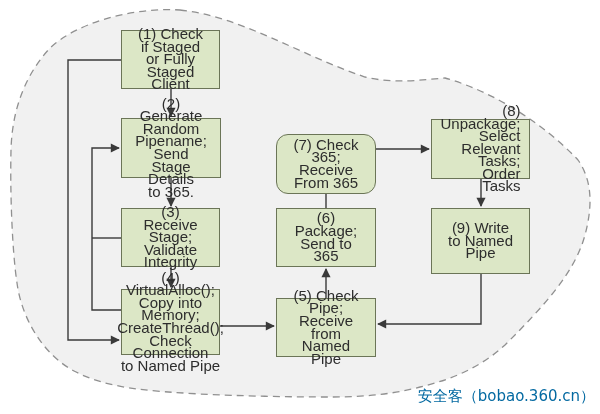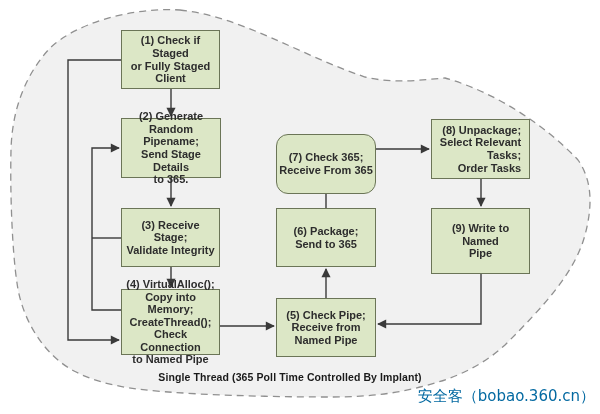--- a/index.html
+++ b/index.html
@@ -10,29 +10,28 @@
     font-family:"Liberation Sans","DejaVu Sans",sans-serif;
     overflow:hidden;
   }
   #diagram-svg{position:absolute;left:0;top:0;}
   .node{
     position:absolute;
     box-sizing:border-box;
     background:var(--node-fill,#dce7c6);
     border:1px solid var(--node-border,#6b7557);
     color:var(--node-text,#2d2d2d);
-    font-size:11px;
+    font-size:15px;
     line-height:12.6px;
     display:flex;
     align-items:center;
     justify-content:center;
     text-align:center;
     white-space:pre-line;
-    padding:1px 2px;
-    font-weight:bold;
+    padding:1px 14px;
   }
   .caption{
     position:absolute;
     left:110px;top:371px;width:360px;
     text-align:center;
     font-size:10.5px;
     font-weight:bold;
     color:#1a1a1a;
     letter-spacing:0.1px;
   }
@@ -117,17 +116,16 @@
 Receive From 365</div>
 
   <div class="node" style="left:431px;top:119px;width:99px;height:60px;text-align:right;">(8) Unpackage;
 Select Relevant
 Tasks;
 Order Tasks</div>
 
   <div class="node" style="left:431px;top:208px;width:99px;height:66px;">(9) Write to Named
 Pipe</div>
 
-  <div class="caption">Single Thread (365 Poll Time Controlled By Implant)</div>
 
   <div class="watermark">安全客（bobao.360.cn）</div>
 
 </div>
 
 </body></html>

